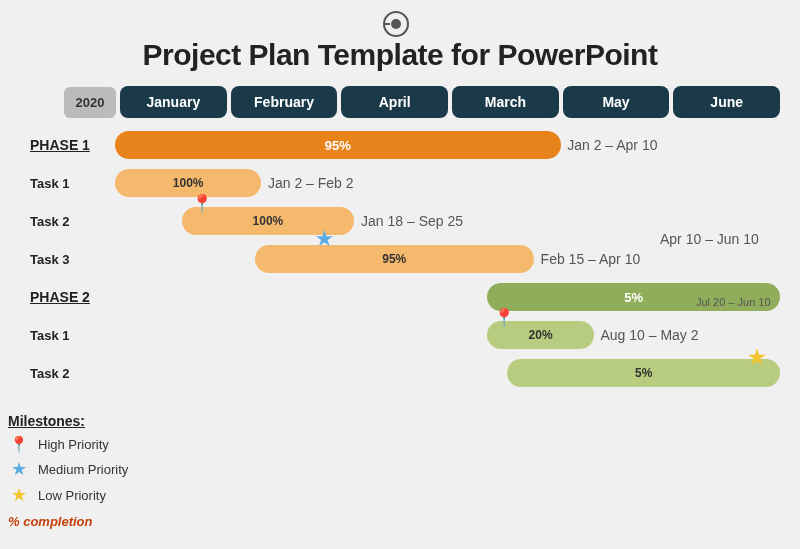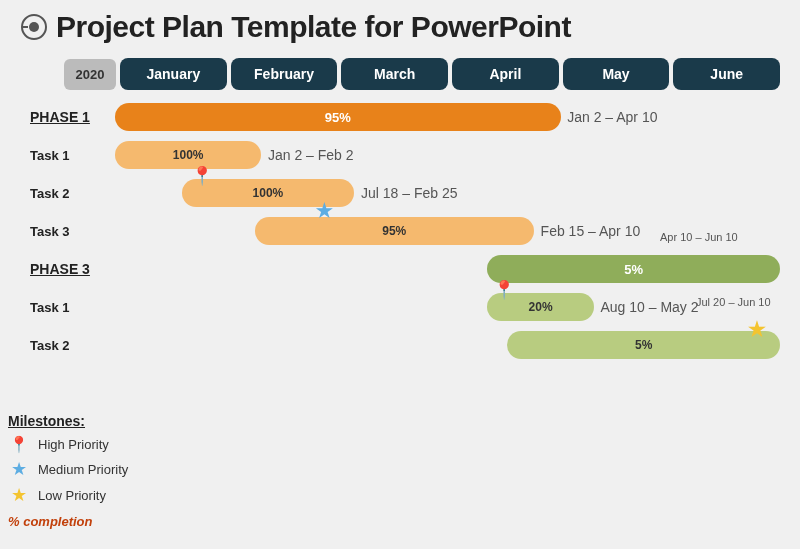--- a/index.html
+++ b/index.html
@@ -16,20 +16,21 @@
       height: 549px;
       background: #f0f0f0;
       position: relative;
       padding: 10px 20px;
     }
     
     .header {
       display: flex;
       align-items: center;
       margin-bottom: 14px;
+      flex-direction: column;
     }
     .header-icon {
       width: 28px;
       height: 28px;
       margin-right: 8px;
       flex-shrink: 0;
     }
     .header-title {
       font-size: 30px;
       font-weight: 700;
@@ -167,22 +168,22 @@
       <circle cx="14" cy="14" r="5" fill="#555"></circle>
       <line x1="2" y1="14" x2="8" y2="14" stroke="#555" stroke-width="2"></line>
     </svg>
     <span class="header-title">Project Plan Template for PowerPoint</span>
   </div>
 
   <div class="month-row">
     <div class="year-badge">2020</div>
     <div class="month-badge">January</div>
     <div class="month-badge">February</div>
+    <div class="month-badge">April</div>
     <div class="month-badge">March</div>
-    <div class="month-badge">April</div>
     <div class="month-badge">May</div>
     <div class="month-badge">June</div>
   </div>
 
   <div class="gantt-container" style="position:relative; margin-left:10px;">
 
     <div class="gantt-row">
       <div class="row-label phase-label" style="min-width:85px;">PHASE 1</div>
       <div class="gantt-bar-container">
         <div class="bar bar-orange-dark" style="left:0%; width:67%; font-size:13px;">
@@ -203,38 +204,38 @@
     </div>
 
     <div class="gantt-row">
       <div class="row-label" style="min-width:85px;">Task 2</div>
       <div class="gantt-bar-container">
         <div class="bar bar-orange-light" style="left:10%; width:26%; font-size:12px; position:absolute;">
           
           <span style="position:absolute; left:10px; top:-14px; font-size:18px; color:#c0392b;">📍</span>
           100%
         </div>
-        <span class="date-label" style="left:37%;">Jul 18 – Feb 25</span>
+        <span class="date-label" style="left:37%;">Jan 18 – Sep 25</span>
       </div>
     </div>
 
     <div class="gantt-row">
       <div class="row-label" style="min-width:85px;">Task 3</div>
       <div class="gantt-bar-container">
 
         <span style="position:absolute; left:30%; top:-16px; font-size:22px; color:#5dade2; z-index:2;">★</span>
         <div class="bar bar-orange-light" style="left:21%; width:42%; font-size:12px;">
           95%
         </div>
         <span class="date-label" style="left:64%;">Feb 15 – Apr 10</span>
       </div>
     </div>
 
     <div class="gantt-row">
-      <div class="row-label phase-label" style="min-width:85px;">PHASE 3</div>
+      <div class="row-label phase-label" style="min-width:85px;">PHASE 2</div>
       <div class="gantt-bar-container">
         <div class="bar bar-green" style="left:56%; width:44%; font-size:13px; color:#fff;">
           5%
         </div>
 
       </div>
     </div>
 
     <div class="gantt-row">
       <div class="row-label" style="min-width:85px;">Task 1</div>
@@ -270,15 +271,15 @@
       <span class="milestone-icon" style="color:#5dade2; font-size:18px;">★</span>
       <span>Medium Priority</span>
     </div>
     <div class="milestone-item">
       <span class="milestone-icon" style="color:#f4c430; font-size:18px;">★</span>
       <span>Low Priority</span>
     </div>
     <div class="pct-completion">% completion</div>
   </div>
 
-  <div style="position:absolute; top:231px; left:660px; font-size:11px; color:#555;">Apr 10 – Jun 10</div>
+  <div style="position:absolute; top:231px; left:660px; font-size:14px; color:#555;">Apr 10 – Jun 10</div>
   <div style="position:absolute; top:296px; left:696px; font-size:11px; color:#555;">Jul 20 – Jun 10</div>
 </div>
 
 </body></html>

